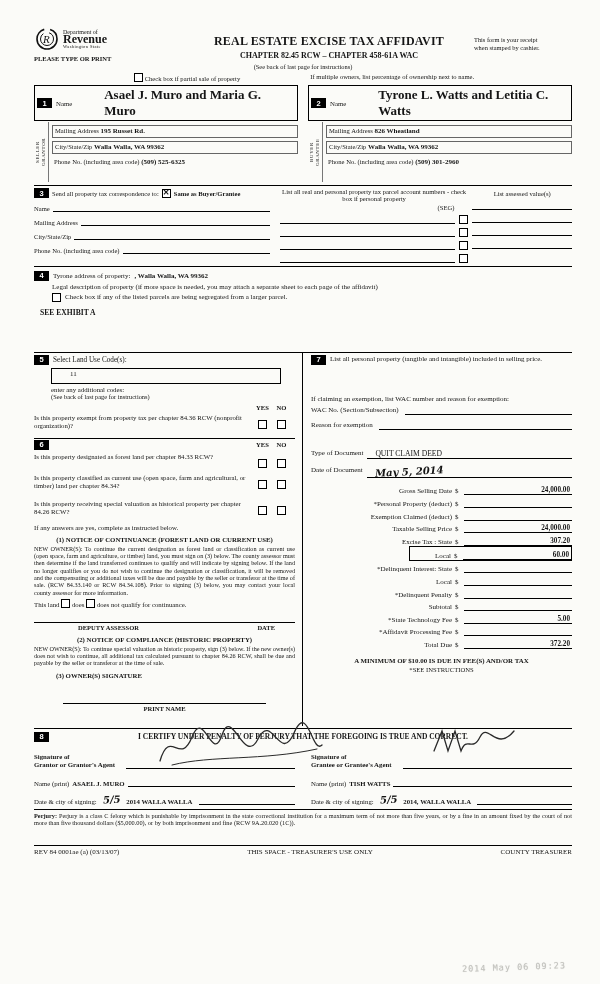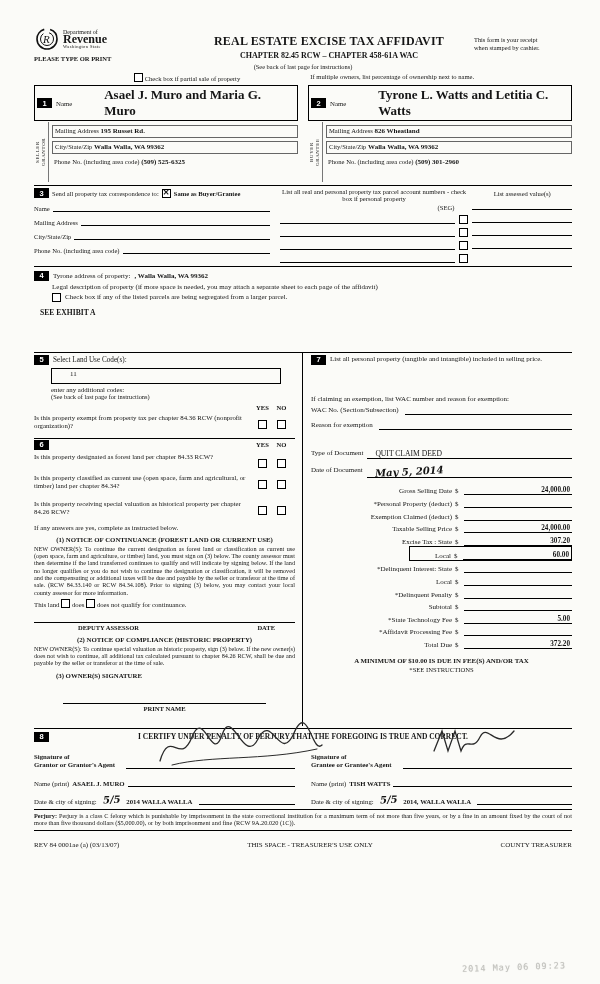--- a/index.html
+++ b/index.html
@@ -121,21 +121,21 @@
   .sig-col{flex:1;}
   .sig-lbl-row{display:flex;align-items:flex-end;}
   .sig-lbl{font-weight:bold;line-height:8px;width:92px;}
   .nm-row{display:flex;align-items:flex-end;gap:3px;margin-top:6px;height:12px;}
   .nm-row .val{font-weight:bold;}
   .dt-row{display:flex;align-items:flex-end;gap:6px;margin-top:5px;height:13px;}
   .dt-row .val{font-weight:bold;}
   
   .perjury{border-top:1px solid #000;margin-top:4px;padding-top:2px;font-size:6.3px;
            line-height:7.4px;text-align:justify;}
-  .footer-row{border-top:1px solid #000;margin-top:3px;padding-top:10px;display:flex;
+  .footer-row{border-top:1px solid #000;margin-top:18px;padding-top:2px;display:flex;
               justify-content:space-between;font-size:7px;align-items:flex-end;}
   .stamp{position:absolute;right:34px;bottom:12px;color:#c2c2be;font-size:8.5px;
          font-family:"DejaVu Sans Mono", monospace;transform:rotate(-2deg);
          letter-spacing:1px;text-shadow:0 0 1px #d5d5d0;}
 </style>
 </head>
 <body>
 
 <div class="page">
 

